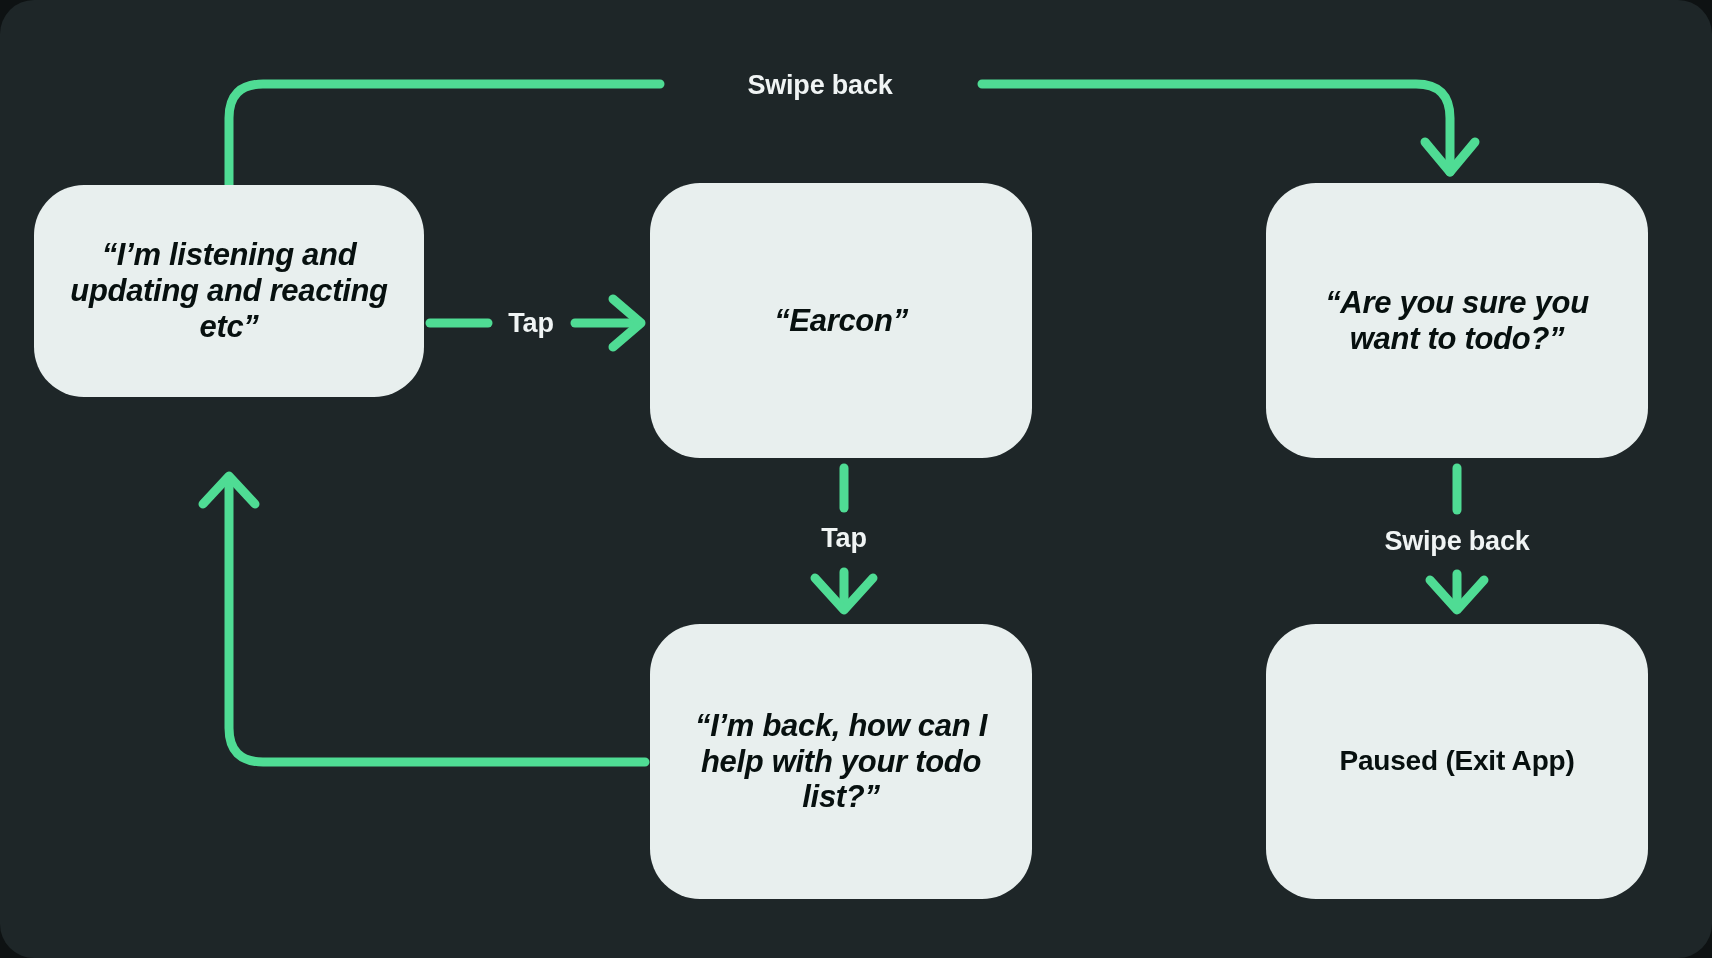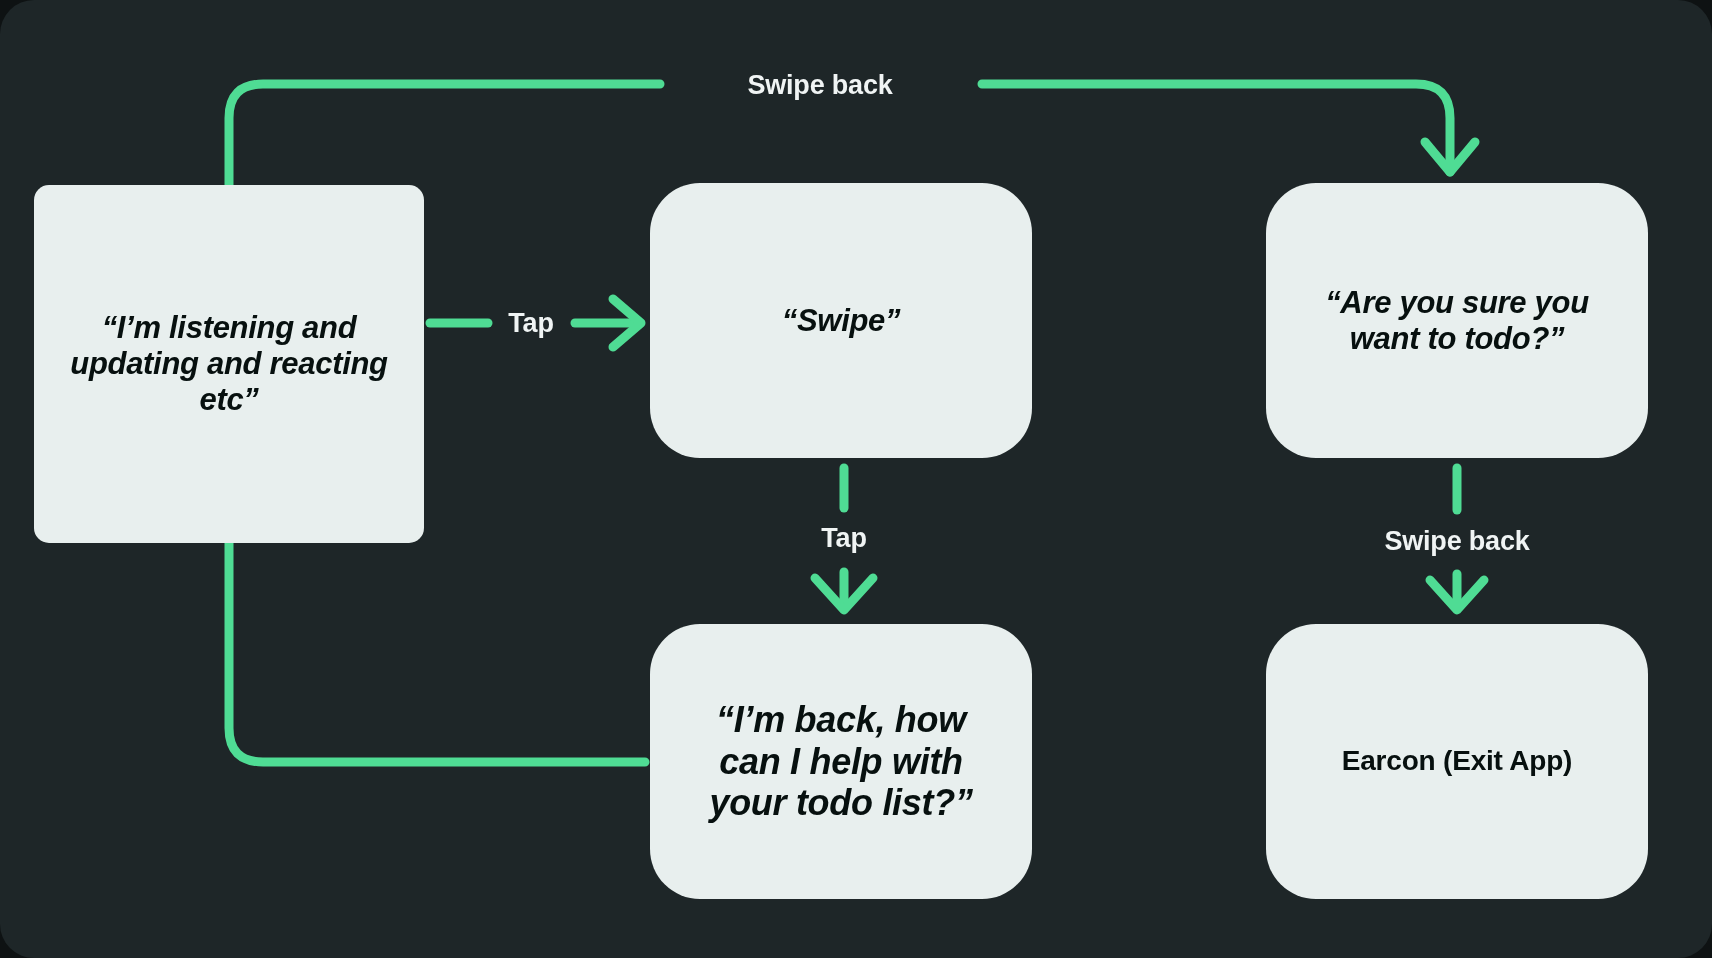--- a/index.html
+++ b/index.html
@@ -42,30 +42,30 @@
     font-family: "Liberation Sans", sans-serif;
     font-style: italic;
     font-weight: bold;
     color: #07100f;
     text-align: center;
     line-height: 1.16;
     letter-spacing: -0.3px;
     white-space: pre-line;
   }
   
-  #card-listening { left: 34px;   top: 185px; width: 390px; height: 358px; border-radius: 15px; }
+  #card-listening { left: 34px;   top: 185px; width: 390px; height: 212px; }
   #card-paused    { left: 650px;  top: 183px; width: 382px; height: 275px; }
   #card-confirm   { left: 1266px; top: 183px; width: 382px; height: 275px; }
   #card-back      { left: 650px;  top: 624px; width: 382px; height: 275px; }
   #card-earcon    { left: 1266px; top: 624px; width: 382px; height: 275px; }
 
   #card-listening .card-text { font-size: 31px; width: 340px; }
   #card-paused    .card-text { font-size: 31px; }
   #card-confirm   .card-text { font-size: 31px; width: 290px; }
-  #card-back      .card-text { font-size: 36px; width: 320px; }
+  #card-back      .card-text { font-size: 31px; width: 320px; }
   #card-earcon    .card-text { font-size: 28px; font-style: normal; letter-spacing: -0.2px; }
 
   .edge-label {
     position: absolute;
     font-family: "Liberation Sans", sans-serif;
     font-weight: bold;
     color: #f0f4f4;
     font-size: 27px;
     letter-spacing: -0.2px;
     white-space: nowrap;
@@ -105,33 +105,33 @@
       <polyline points="203,504 229,476 255,504"></polyline>
 
     </g>
   </svg>
 
   <div class="card" id="card-listening">
     <span class="card-text">“I’m listening and updating and reacting etc”</span>
   </div>
 
   <div class="card" id="card-paused">
-    <span class="card-text">“Swipe”</span>
+    <span class="card-text">“Earcon”</span>
   </div>
 
   <div class="card" id="card-confirm">
     <span class="card-text">“Are you sure you want to todo?”</span>
   </div>
 
   <div class="card" id="card-back">
     <span class="card-text">“I’m back, how can I help with your todo list?”</span>
   </div>
 
   <div class="card" id="card-earcon">
-    <span class="card-text">Earcon (Exit App)</span>
+    <span class="card-text">Paused (Exit App)</span>
   </div>
 
   <div class="edge-label" id="label-swipe-top">Swipe back</div>
   <div class="edge-label" id="label-tap-right">Tap</div>
   <div class="edge-label" id="label-tap-down">Tap</div>
   <div class="edge-label" id="label-swipe-bottom">Swipe back</div>
 
 </div>
 
 </body></html>

